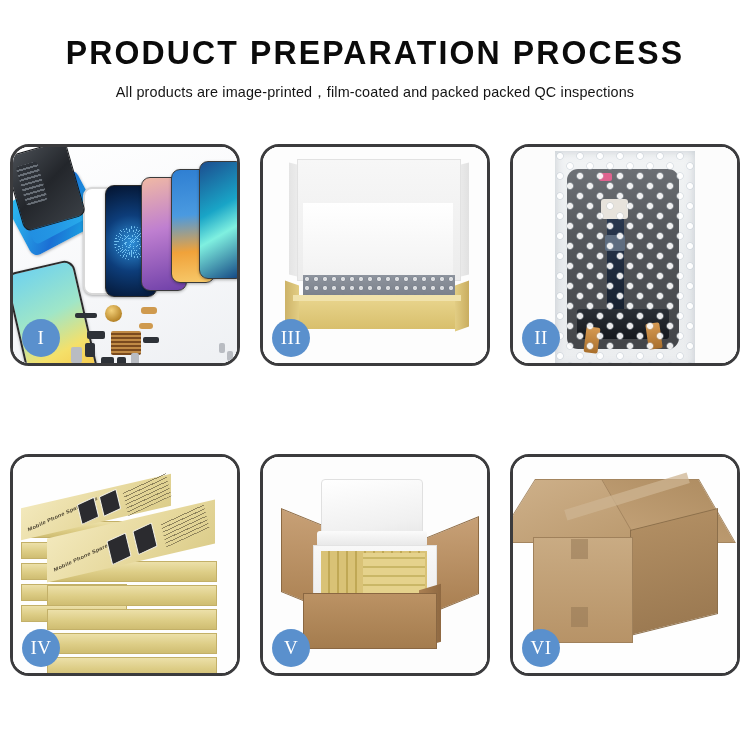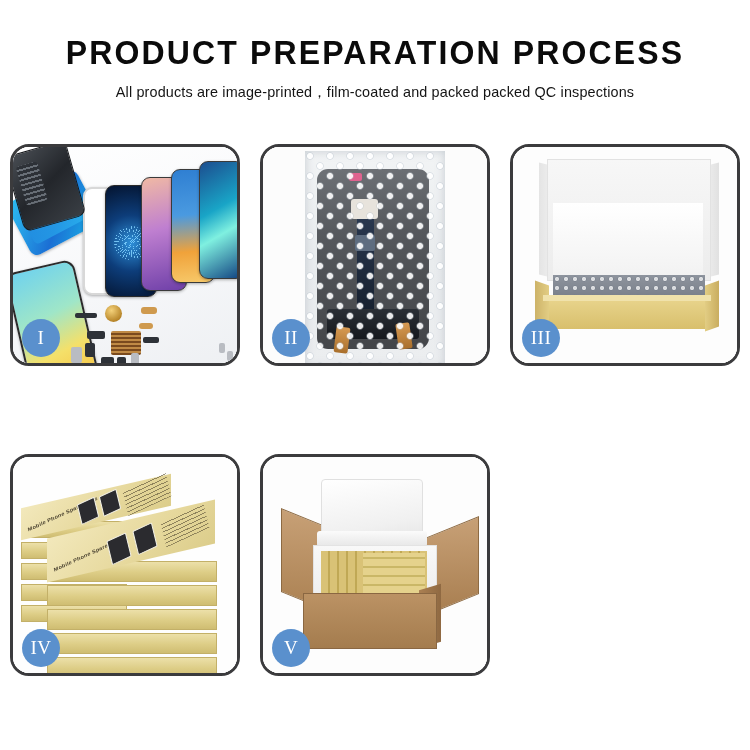--- a/index.html
+++ b/index.html
@@ -438,20 +438,36 @@
       <div class="part" style="left:72px; top:196px; width:10px; height:14px;"></div>
       <div class="part" style="left:88px; top:210px; width:13px; height:9px;"></div>
       <div class="part" style="left:104px; top:210px; width:9px; height:12px;"></div>
       <div class="part silver" style="left:118px; top:206px; width:8px; height:13px;"></div>
       <div class="part silver" style="left:58px; top:200px; width:11px; height:16px;"></div>
       <div class="part" style="left:130px; top:190px; width:16px; height:6px;"></div>
       <div class="part silver" style="left:206px; top:196px; width:6px; height:10px;"></div>
       <div class="part silver" style="left:214px; top:204px; width:6px; height:10px;"></div>
 
       <div class="badge">I</div>
+    </div>
+  </div>
+
+  <div class="panel">
+    <div class="panel-stage">
+      <div class="p3-bg"></div>
+      <div class="p3-lid-flapL"></div>
+      <div class="p3-lid-flapR"></div>
+      <div class="p3-lid-back"></div>
+      <div class="p3-lid-inner"></div>
+      <div class="p3-bubble-inner"></div>
+      <div class="p3-tray-left"></div>
+      <div class="p3-tray-right"></div>
+      <div class="p3-tray-rim"></div>
+      <div class="p3-tray-front"></div>
+      <div class="badge">III</div>
     </div>
   </div>
 
   <div class="panel">
     <div class="panel-stage">
       <div class="p2-bg"></div>
       <div class="bubble-bag">
         <div class="p2-screen"></div>
         <div class="p2-conn"></div>
         <div class="p2-flexcable"></div>
@@ -461,36 +477,20 @@
         <div class="p2-gold2"></div>
         <div class="p2-pink"></div>
         <div class="bubbles"></div>
       </div>
       <div class="badge">II</div>
     </div>
   </div>
 
   <div class="panel">
     <div class="panel-stage">
-      <div class="p3-bg"></div>
-      <div class="p3-lid-flapL"></div>
-      <div class="p3-lid-flapR"></div>
-      <div class="p3-lid-back"></div>
-      <div class="p3-lid-inner"></div>
-      <div class="p3-bubble-inner"></div>
-      <div class="p3-tray-left"></div>
-      <div class="p3-tray-right"></div>
-      <div class="p3-tray-rim"></div>
-      <div class="p3-tray-front"></div>
-      <div class="badge">III</div>
-    </div>
-  </div>
-
-  <div class="panel">
-    <div class="panel-stage">
       <div class="p4-bg"></div>
       <div class="stack">
 
         <div class="kbox" style="left:8px; top:64px; width:104px; height:15px;"></div>
         <div class="kbox" style="left:8px; top:85px; width:104px; height:15px;"></div>
         <div class="kbox" style="left:8px; top:106px; width:104px; height:15px;"></div>
         <div class="kbox" style="left:8px; top:127px; width:104px; height:15px;"></div>
         <div class="kbox" style="left:8px; top:148px; width:104px; height:15px;"></div>
 
         <div class="kbox-top" style="left:8px; top:34px; width:150px; height:32px; transform:skewY(-13deg);">
@@ -527,14 +527,27 @@
       <div class="p5-foam-lid-edge"></div>
       <div class="p5-foam-box"></div>
       <div class="p5-gold-fill"></div>
       <div class="p5-gold-fill2"></div>
       <div class="p5-carton-side"></div>
       <div class="p5-carton-front"></div>
       <div class="badge">V</div>
     </div>
   </div>
 
+  <div class="panel">
+    <div class="panel-stage">
+      <div class="p6-bg"></div>
+      <div class="p6-top"></div>
+      <div class="p6-top2"></div>
+      <div class="p6-face-right"></div>
+      <div class="p6-face-left"></div>
+      <div class="p6-tape"></div>
+      <div class="p6-seal1"></div>
+      <div class="p6-seal2"></div>
+      <div class="badge">VI</div>
+    </div>
+  </div>
 
 </div>
 
 </body></html>

